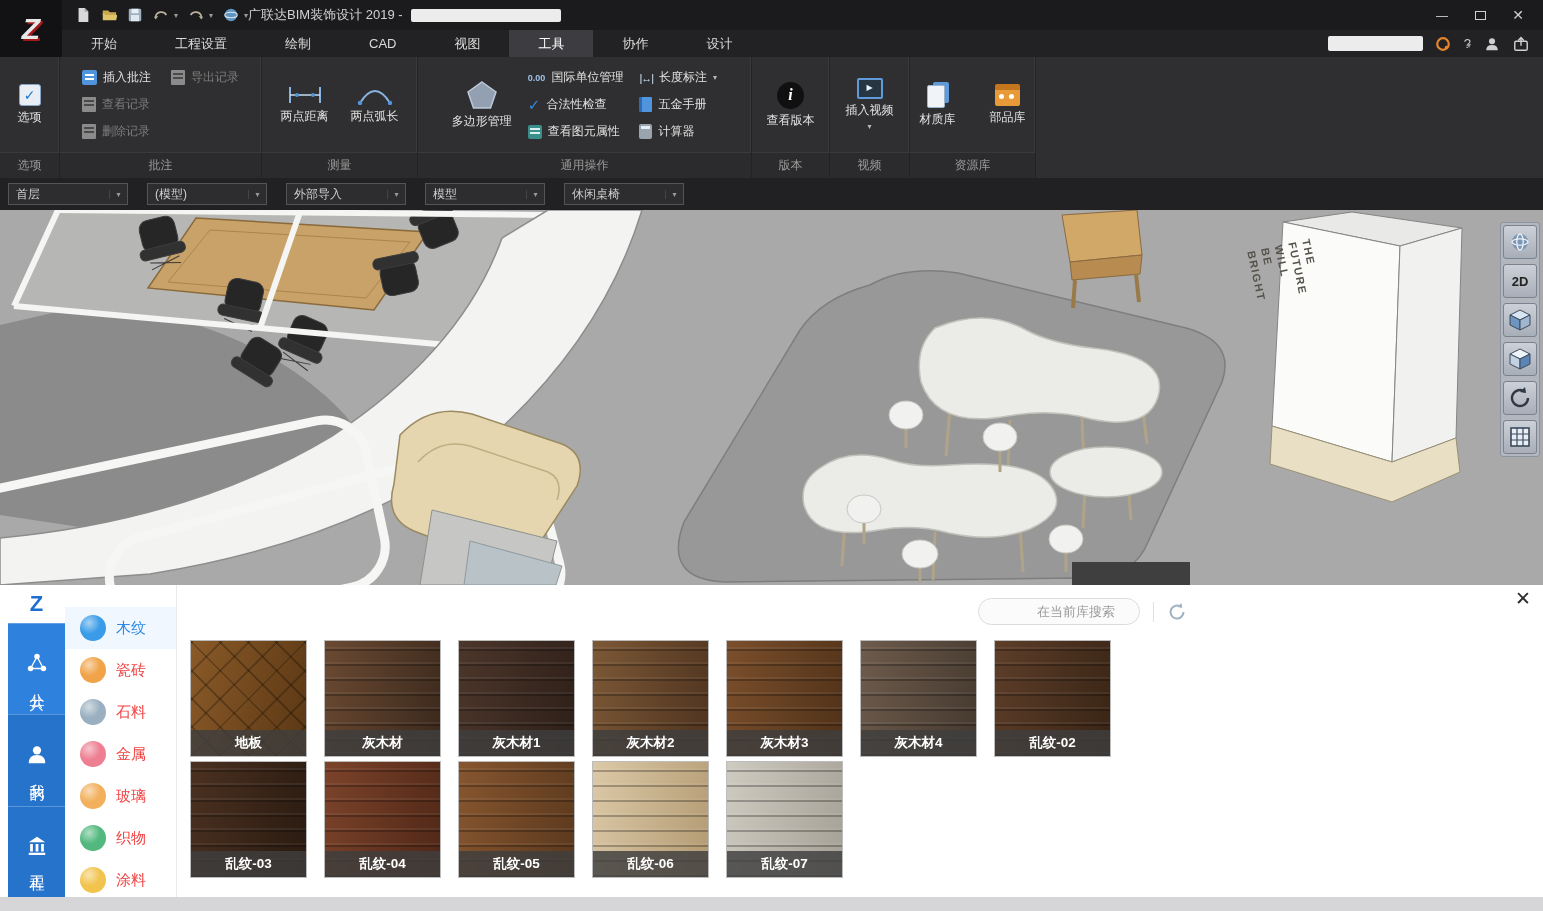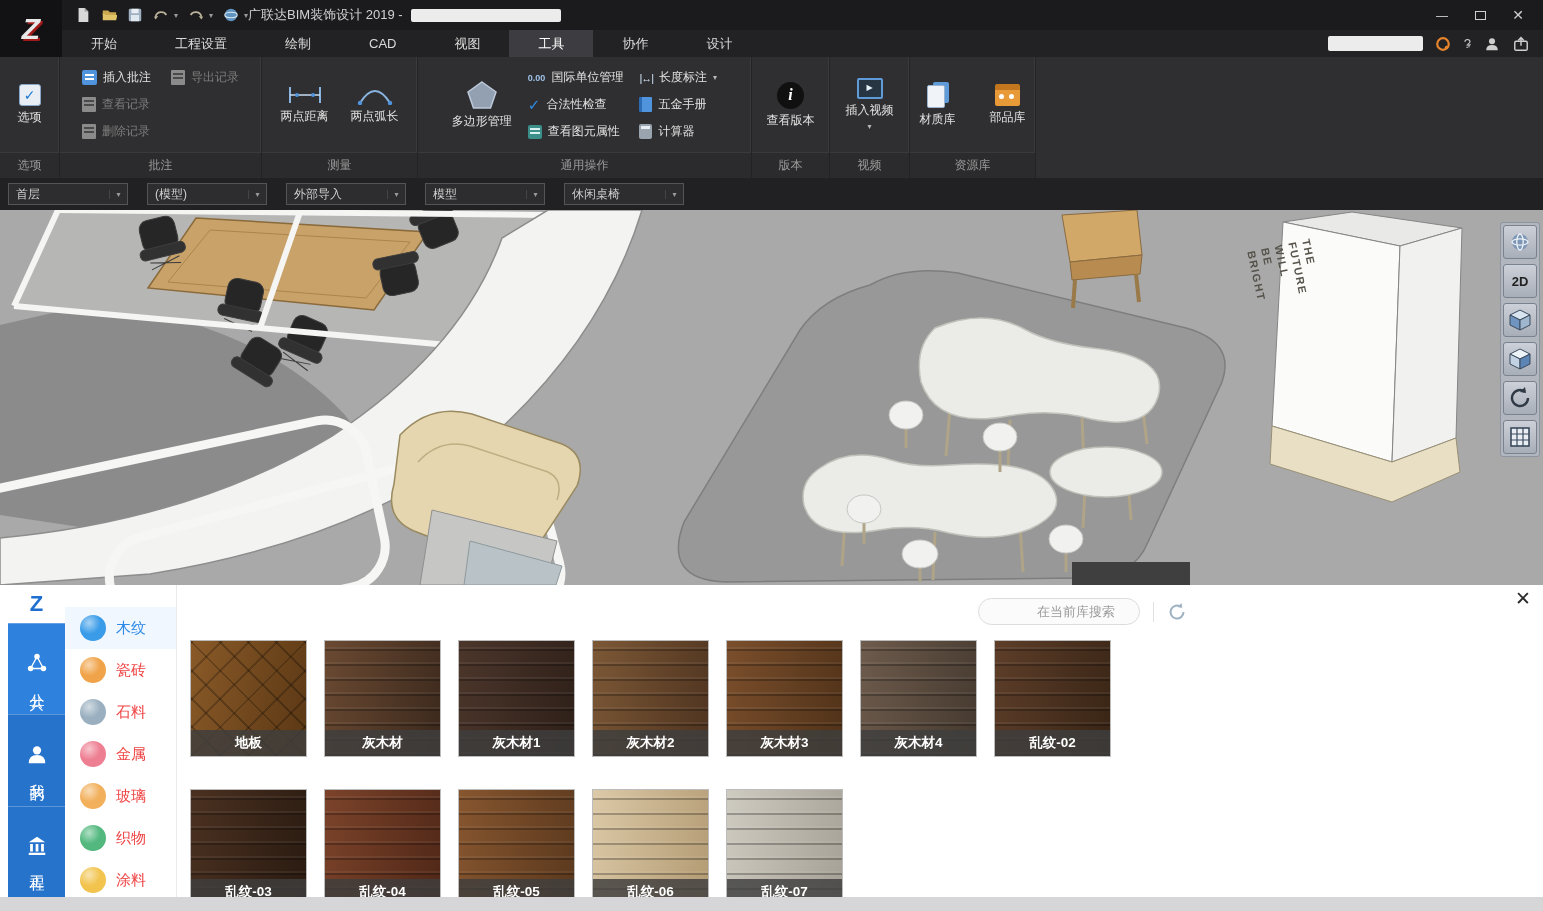--- a/index.html
+++ b/index.html
@@ -131,21 +131,21 @@
   .cat-ic { width:26px; height:26px; border-radius:50%; flex:0 0 26px; }
 
   .pmain { position:absolute; left:177px; top:0; width:1048px; height:312px; }
   .search-row { position:absolute; top:13px; right:38px; display:flex; align-items:center; gap:13px; }
   .search-box { width:162px; height:27px; border:1px solid #dcdcdc; border-radius:14px; background:#fbfbfb;
                 display:flex; align-items:center; padding:0 9px; }
   .search-box input { flex:1; border:none; outline:none; background:transparent; font-size:13px; color:#444;text-align:center; }
   .search-box input::placeholder { color:#9a9a9a; }
   .vdiv { width:1px; height:20px; background:#e0e0e0; }
   .mat-grid { position:absolute; left:13px; top:55px; display:grid; grid-template-columns:repeat(7,117px);
-              gap:32px 17px; }
+              gap:4px 17px; }
   .mat-card { width:117px; height:117px; position:relative; border:1px solid #bcbcbc; overflow:hidden; }
   .mat-img { position:absolute; inset:0; }
   .mat-label { position:absolute; left:0; right:0; bottom:0; height:26px; line-height:26px; text-align:center;
                background:rgba(62,62,62,.82); color:#fff; font-size:13.5px; font-weight:700; }
 </style>
 </head>
 <body>
 
 <div class="app">
 

